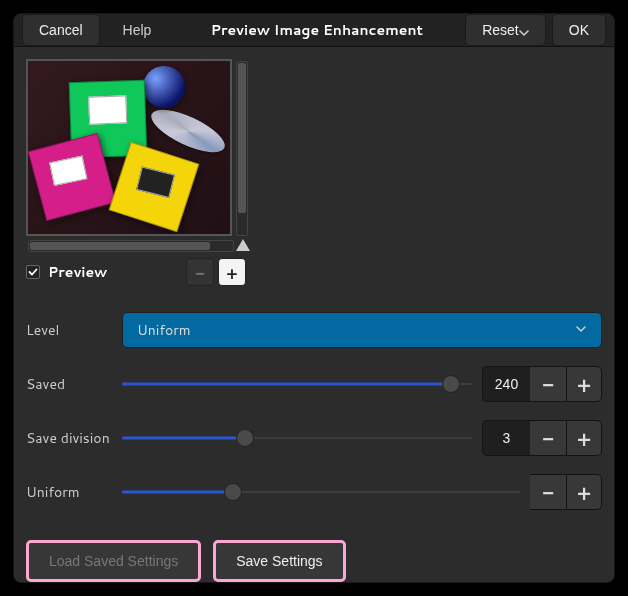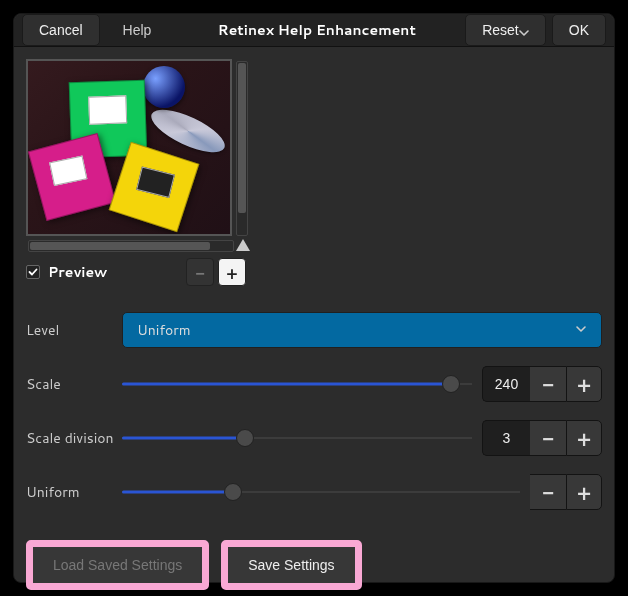--- a/index.html
+++ b/index.html
@@ -132,34 +132,34 @@
   .spin .sp {
     width:36px; background:#383838; border:1px solid #131313; display:flex; align-items:center; justify-content:center; font-size:20px; font-weight:600; color:#ddd; cursor:pointer;
   }
   .spin .sp.minus { border-left:none; border-right:none;}
   .spin .sp.plus { border-radius:0 5px 5px 0; }
 
   .footer {
     display:flex; gap:12px; margin-top:30px;
   }
   .fbtn {
-    background:#373737; border:7px solid #f9a8d4; border-radius:5px; padding:10px 20px; font-size:14px; cursor:pointer;
+    background:#373737; border:3px solid #f9a8d4; border-radius:5px; padding:10px 20px; font-size:14px; cursor:pointer;
   }
   .fbtn.disabled { color:#777; cursor:default; }
   .fbtn.primary { color:#eee; }
 </style>
 </head>
 <body>
 
 <div class="window">
 
   <div class="headerbar">
     <button class="hbtn">Cancel</button>
     <button class="hbtn flat">Help</button>
-    <div class="title">Retinex Help Enhancement</div>
+    <div class="title">Preview Image Enhancement</div>
     <button class="hbtn reset-btn">
       <span>Reset</span>
       <span class="chev">
         <svg viewBox="0 0 10 10">
             <path d="M1 3 L5 7 L9 3" stroke="#ccc" stroke-width="1.6" fill="none" stroke-linecap="round" stroke-linejoin="round"></path>
           </svg>
       </span>
     </button>
     <button class="hbtn">OK</button>
   </div>
@@ -206,39 +206,39 @@
       <div class="lbl">Level</div>
       <div class="select">
         <span>Uniform</span>
         <span class="sel-chev">
           <svg viewBox="0 0 12 12">
               <path d="M2 4 L6 8 L10 4" stroke="#ccc" stroke-width="1.6" fill="none" stroke-linecap="round" stroke-linejoin="round"></path>
             </svg>
         </span>
       </div>
 
-      <div class="lbl">Scale</div>
+      <div class="lbl">Saved</div>
       <div class="slider-row">
         <div class="track">
           <div class="rail"></div>
           <div class="fill" style="width: 94%;"></div>
           <div class="thumb" style="left: 94%;"></div>
         </div>
         <div class="spin">
           <input value="240" style="">
           <div class="sp minus">
               <span>−</span>
             </div>
           <div class="sp plus">
               <span>+</span>
             </div>
         </div>
       </div>
 
-      <div class="lbl">Scale division</div>
+      <div class="lbl">Save division</div>
       <div class="slider-row">
         <div class="track">
           <div class="rail"></div>
           <div class="fill" style="width: 35%;"></div>
           <div class="thumb" style="left: 35%;"></div>
         </div>
         <div class="spin">
           <input value="3" style="">
           <div class="sp minus">
               <span>−</span>

